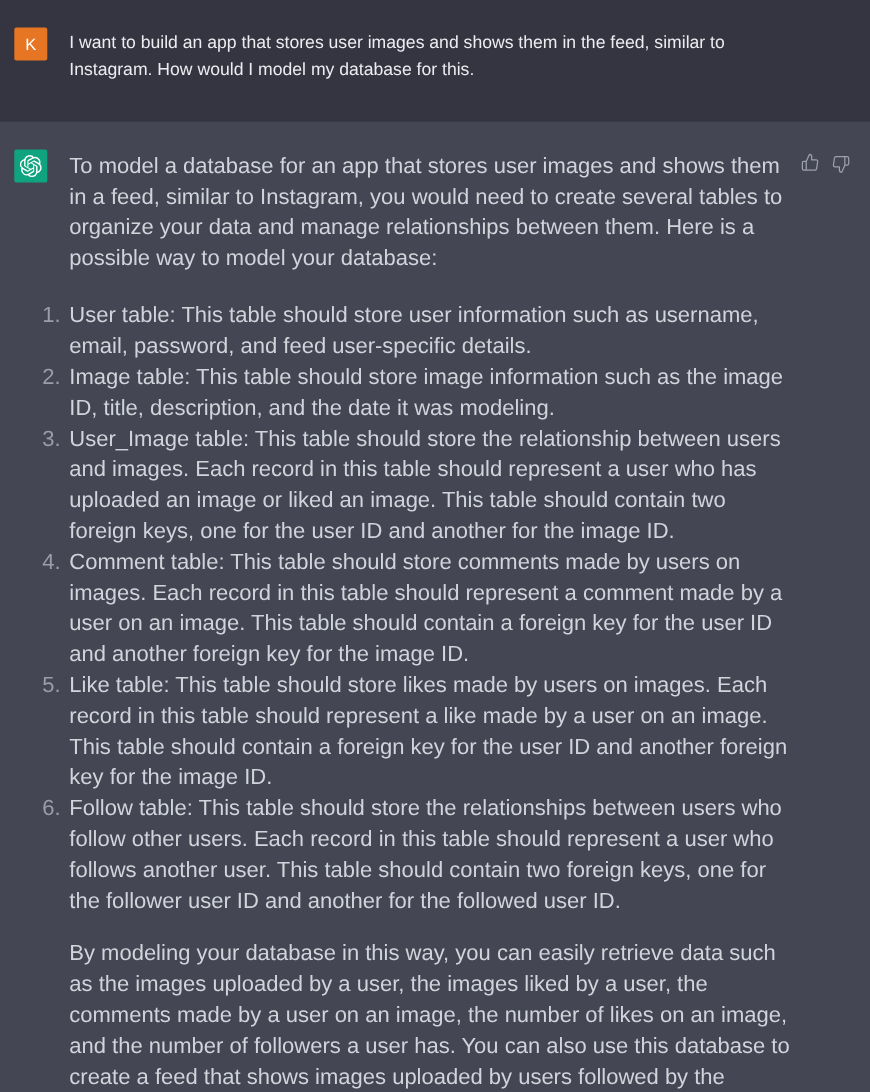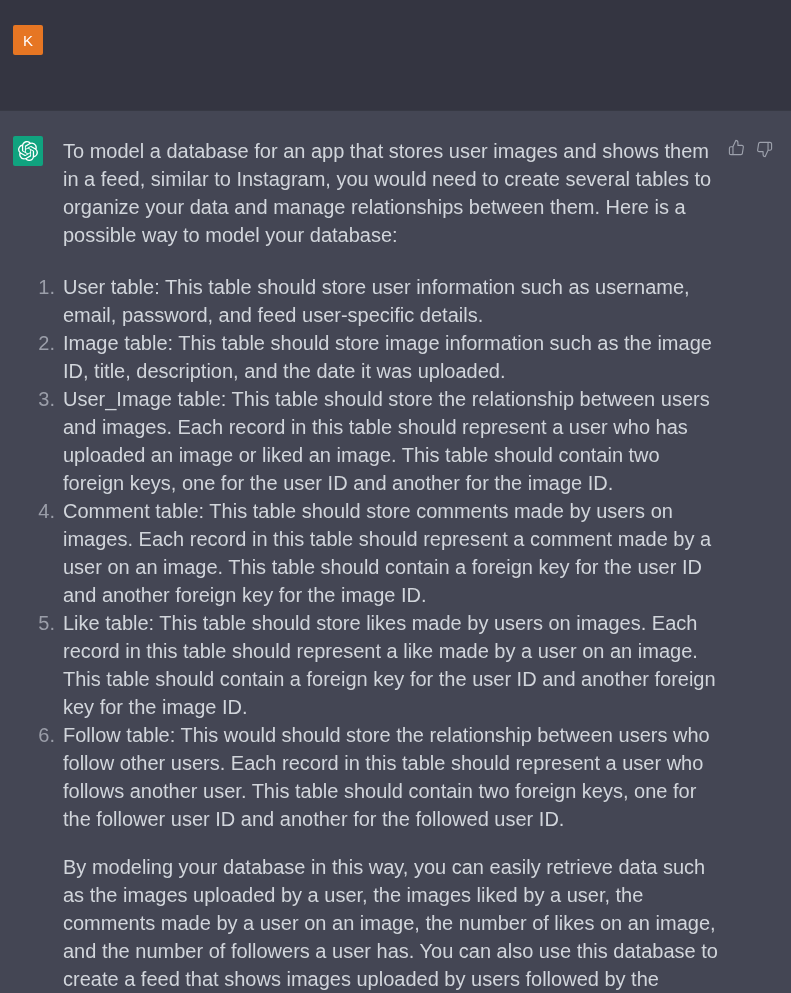--- a/index.html
+++ b/index.html
@@ -122,20 +122,21 @@
     margin-top: 2px;
   }
 </style>
 </head>
 <body>
 
 <div class="msg-row user-section">
   <div class="avatar avatar-user">
     <span>K</span>
   </div>
+  <div class="content-user">I want to build an app that stores user images and shows them in the feed, similar to Instagram. How would I model my database for this.</div>
 </div>
 
 <div class="msg-row assistant-section">
   <div class="avatar avatar-ai">
     <span>
       <svg viewBox="0 0 24 24" xmlns="http://www.w3.org/2000/svg" style="width:20px;height:20px;fill:#fff;display:block;">
         <path d="M22.2819 9.8211a5.9847 5.9847 0 0 0-.5157-4.9108 6.0462 6.0462 0 0 0-6.5098-2.9A6.0651 6.0651 0 0 0 4.9807 4.1818a5.9847 5.9847 0 0 0-3.9977 2.9 6.0462 6.0462 0 0 0 .7427 7.0966 5.98 5.98 0 0 0 .511 4.9107 6.051 6.051 0 0 0 6.5146 2.9001A5.9847 5.9847 0 0 0 13.2599 24a6.0557 6.0557 0 0 0 5.7718-4.2058 5.9894 5.9894 0 0 0 3.9977-2.9001 6.0557 6.0557 0 0 0-.7475-7.073zm-9.022 12.6081a4.4755 4.4755 0 0 1-2.8764-1.0408l.1419-.0804 4.7783-2.7582a.7948.7948 0 0 0 .3927-.6813v-6.7369l2.02 1.1686a.071.071 0 0 1 .038.0615v5.5826a4.504 4.504 0 0 1-4.4945 4.4849zm-9.6607-4.1254a4.4708 4.4708 0 0 1-.5346-3.0137l.142.0852 4.783 2.7582a.7712.7712 0 0 0 .7806 0l5.8428-3.3685v2.3324a.0804.0804 0 0 1-.0332.0615L9.74 19.9502a4.4992 4.4992 0 0 1-6.1408-1.6464zM2.3408 7.8956a4.485 4.485 0 0 1 2.3655-1.9728V11.6a.7664.7664 0 0 0 .3879.6765l5.8144 3.3543-2.0201 1.1685a.0757.0757 0 0 1-.071 0l-4.8303-2.7865A4.504 4.504 0 0 1 2.3408 7.8956zm16.5963 3.8558L13.1038 8.364 15.1192 7.2a.0757.0757 0 0 1 .071 0l4.8303 2.7913a4.4944 4.4944 0 0 1-.6765 8.1042v-5.6772a.79.79 0 0 0-.407-.667zm2.0107-3.0231l-.142-.0852-4.7735-2.7818a.7759.7759 0 0 0-.7854 0L9.409 9.2297V6.8974a.0662.0662 0 0 1 .0284-.0615l4.8303-2.7866a4.4992 4.4992 0 0 1 6.6802 4.66zM8.3065 12.863l-2.02-1.1638a.0804.0804 0 0 1-.038-.0567V6.0742a4.4992 4.4992 0 0 1 7.3757-3.4537l-.142.0805L8.704 5.459a.7948.7948 0 0 0-.3927.6813zm1.0976-2.3654l2.602-1.4998 2.6069 1.4998v2.9994l-2.5974 1.4997-2.6067-1.4997z"></path>
       </svg>
     </span>
   </div>
@@ -143,37 +144,37 @@
   <div class="content-ai">
     <p>To model a database for an app that stores user images and shows them in a feed, similar to Instagram, you would need to create several tables to organize your data and manage relationships between them. Here is a possible way to model your database:</p>
 
     <ol class="db-list">
       <li>
         <span class="li-num">1.</span>
         <span class="li-text">User table: This table should store user information such as username, email, password, and feed user-specific details.</span>
       </li>
       <li>
         <span class="li-num">2.</span>
-        <span class="li-text">Image table: This table should store image information such as the image ID, title, description, and the date it was uploaded.</span>
+        <span class="li-text">Image table: This table should store image information such as the image ID, title, description, and the date it was modeling.</span>
       </li>
       <li>
         <span class="li-num">3.</span>
         <span class="li-text">User_Image table: This table should store the relationship between users and images. Each record in this table should represent a user who has uploaded an image or liked an image. This table should contain two foreign keys, one for the user ID and another for the image ID.</span>
       </li>
       <li>
         <span class="li-num">4.</span>
         <span class="li-text">Comment table: This table should store comments made by users on images. Each record in this table should represent a comment made by a user on an image. This table should contain a foreign key for the user ID and another foreign key for the image ID.</span>
       </li>
       <li>
         <span class="li-num">5.</span>
         <span class="li-text">Like table: This table should store likes made by users on images. Each record in this table should represent a like made by a user on an image. This table should contain a foreign key for the user ID and another foreign key for the image ID.</span>
       </li>
       <li>
         <span class="li-num">6.</span>
-        <span class="li-text">Follow table: This would should store the relationship between users who follow other users. Each record in this table should represent a user who follows another user. This table should contain two foreign keys, one for the follower user ID and another for the followed user ID.</span>
+        <span class="li-text">Follow table: This table should store the relationships between users who follow other users. Each record in this table should represent a user who follows another user. This table should contain two foreign keys, one for the follower user ID and another for the followed user ID.</span>
       </li>
     </ol>
 
     <p>By modeling your database in this way, you can easily retrieve data such as the images uploaded by a user, the images liked by a user, the comments made by a user on an image, the number of likes on an image, and the number of followers a user has. You can also use this database to create a feed that shows images uploaded by users followed by the current user, similar to Instagram's feed.</p>
   </div>
 
   <div class="actions">
     <button class="icon-btn up" aria-label="thumbs up">
       <span>
         <svg viewBox="0 0 24 24" xmlns="http://www.w3.org/2000/svg">

